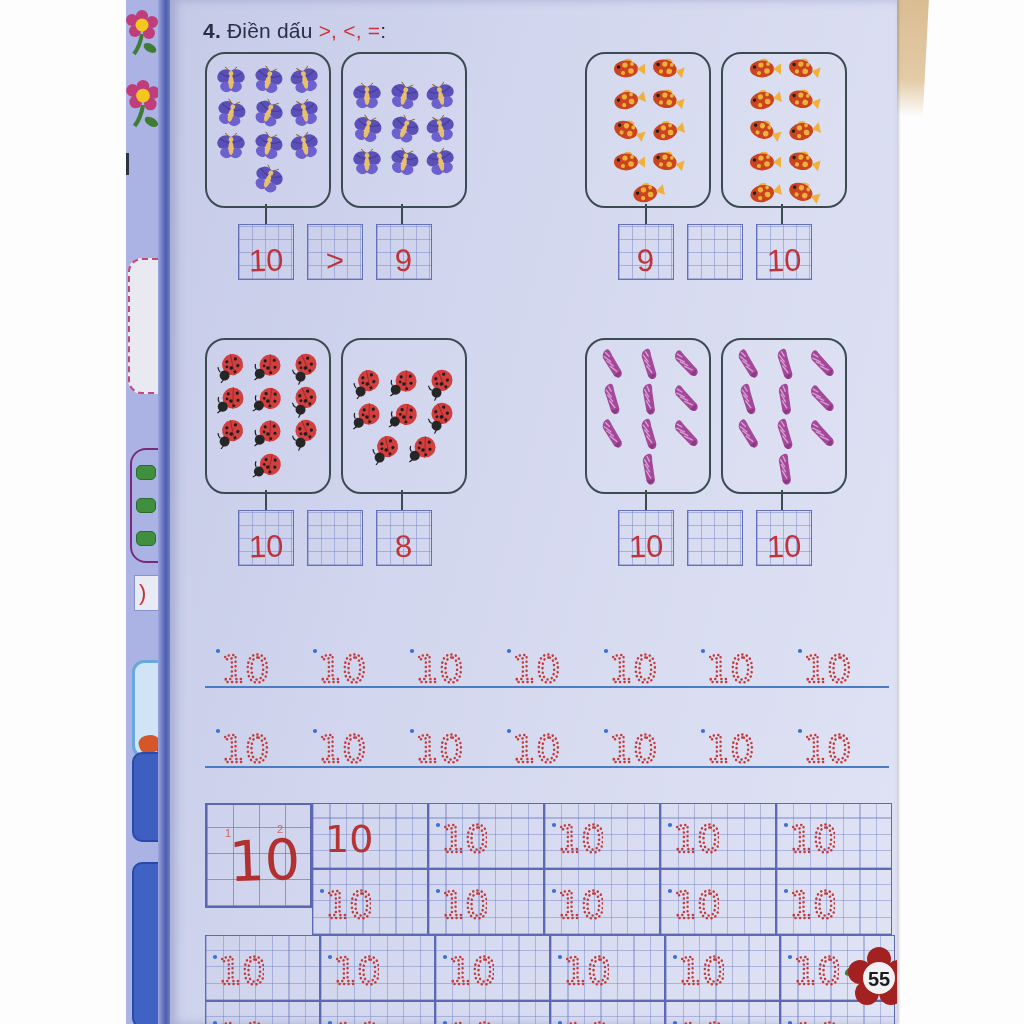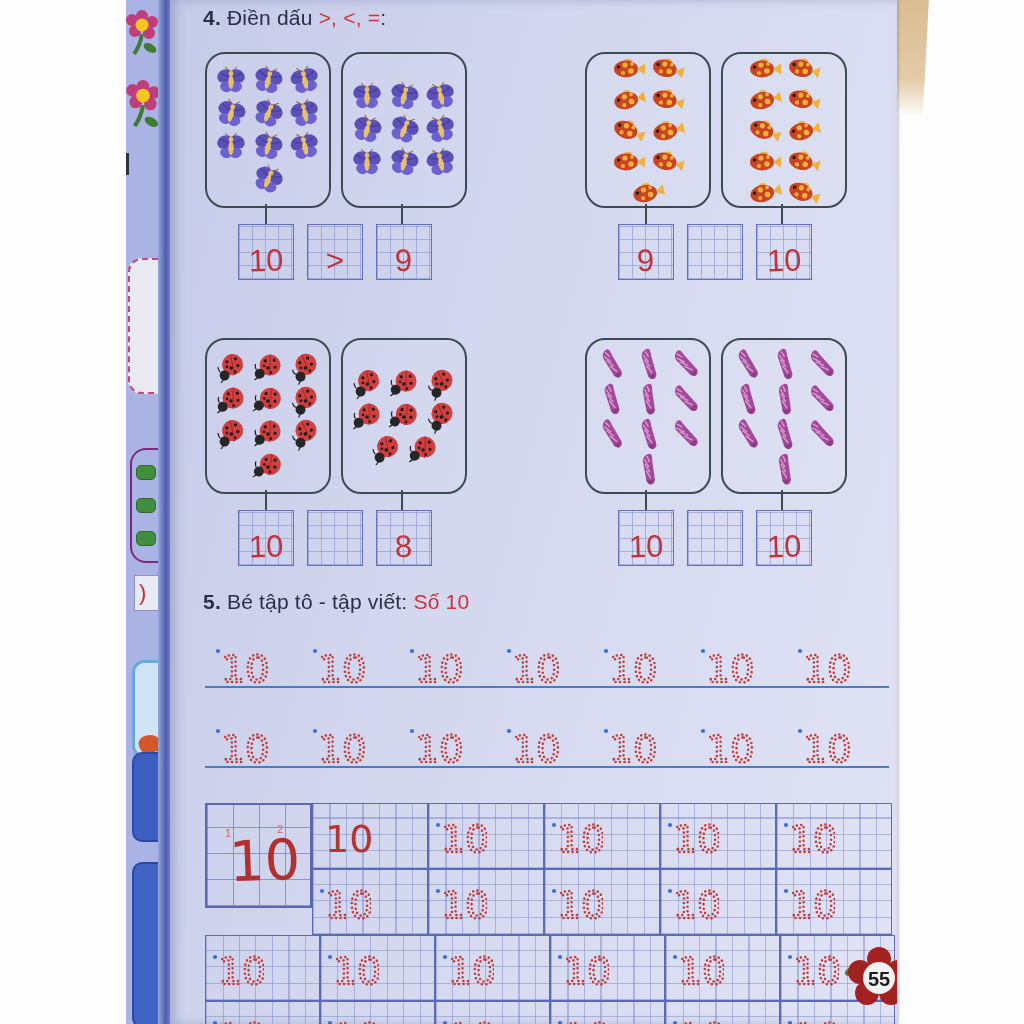--- a/index.html
+++ b/index.html
@@ -38,21 +38,21 @@
 
   
   #page{position:absolute;left:170px;top:0;width:727px;height:1024px;
         background:linear-gradient(105deg,#c5cae8 0%,#d4d8ef 45%,#e0e3f4 100%);
         box-shadow:inset 6px 0 10px rgba(60,70,140,.25), 2px 0 2px rgba(120,120,140,.35);
         overflow:hidden;}
 
   .ex-title{position:absolute;left:33px;font-size:21px;color:#2a2f45;letter-spacing:.2px;}
   .ex-title .bold{font-weight:bold;margin-right:6px;}
   .red{color:#cf3339;}
-  #ex4-title{top:6px;}
+  #ex4-title{top:19px;}
   #ex5-title{top:590px;}
 
   
   .group{position:absolute;width:260px;height:226px;}
   .abox{position:absolute;top:0;width:122px;height:152px;border:2px solid #3c4b52;border-radius:20px;
         background:rgba(255,255,255,.06);}
   .agrid{display:flex;flex-wrap:wrap;justify-content:center;align-content:center;
          gap:1px 5px;width:100%;height:100%;padding:6px;box-sizing:border-box;}
   .agrid svg{flex:0 0 auto;}
   .agrid svg:nth-child(2n){transform:rotate(14deg);}
@@ -999,24 +999,20 @@
           </div>
           <div class="ansbox" style="left:102px">
             <span class="ans"></span>
           </div>
           <div class="ansbox" style="left:171px">
             <span class="ans">10</span>
           </div>
         </div>
       </div>
 
-    <div id="ex5-title" class="ex-title">
-      <span class="bold">5.</span><span>Bé tập tô - tập viết:</span>
-      <span class="red">Số 10</span>
-    </div>
 
     <div id="trace-rows">
         <div class="trace-row" style="top: 628px;">
           <span class="trace-num" style="left:8px"><svg class="num-svg dot" width="56" height="48" viewBox="0 0 56 48">
               <circle cx="5" cy="9" r="2.1" fill="#3a6fd8"></circle>
               <text x="8" y="40" font-size="40">10</text>
             </svg></span>
           <span class="trace-num" style="left:105px"><svg class="num-svg dot" width="56" height="48" viewBox="0 0 56 48">
               <circle cx="5" cy="9" r="2.1" fill="#3a6fd8"></circle>
               <text x="8" y="40" font-size="40">10</text>

